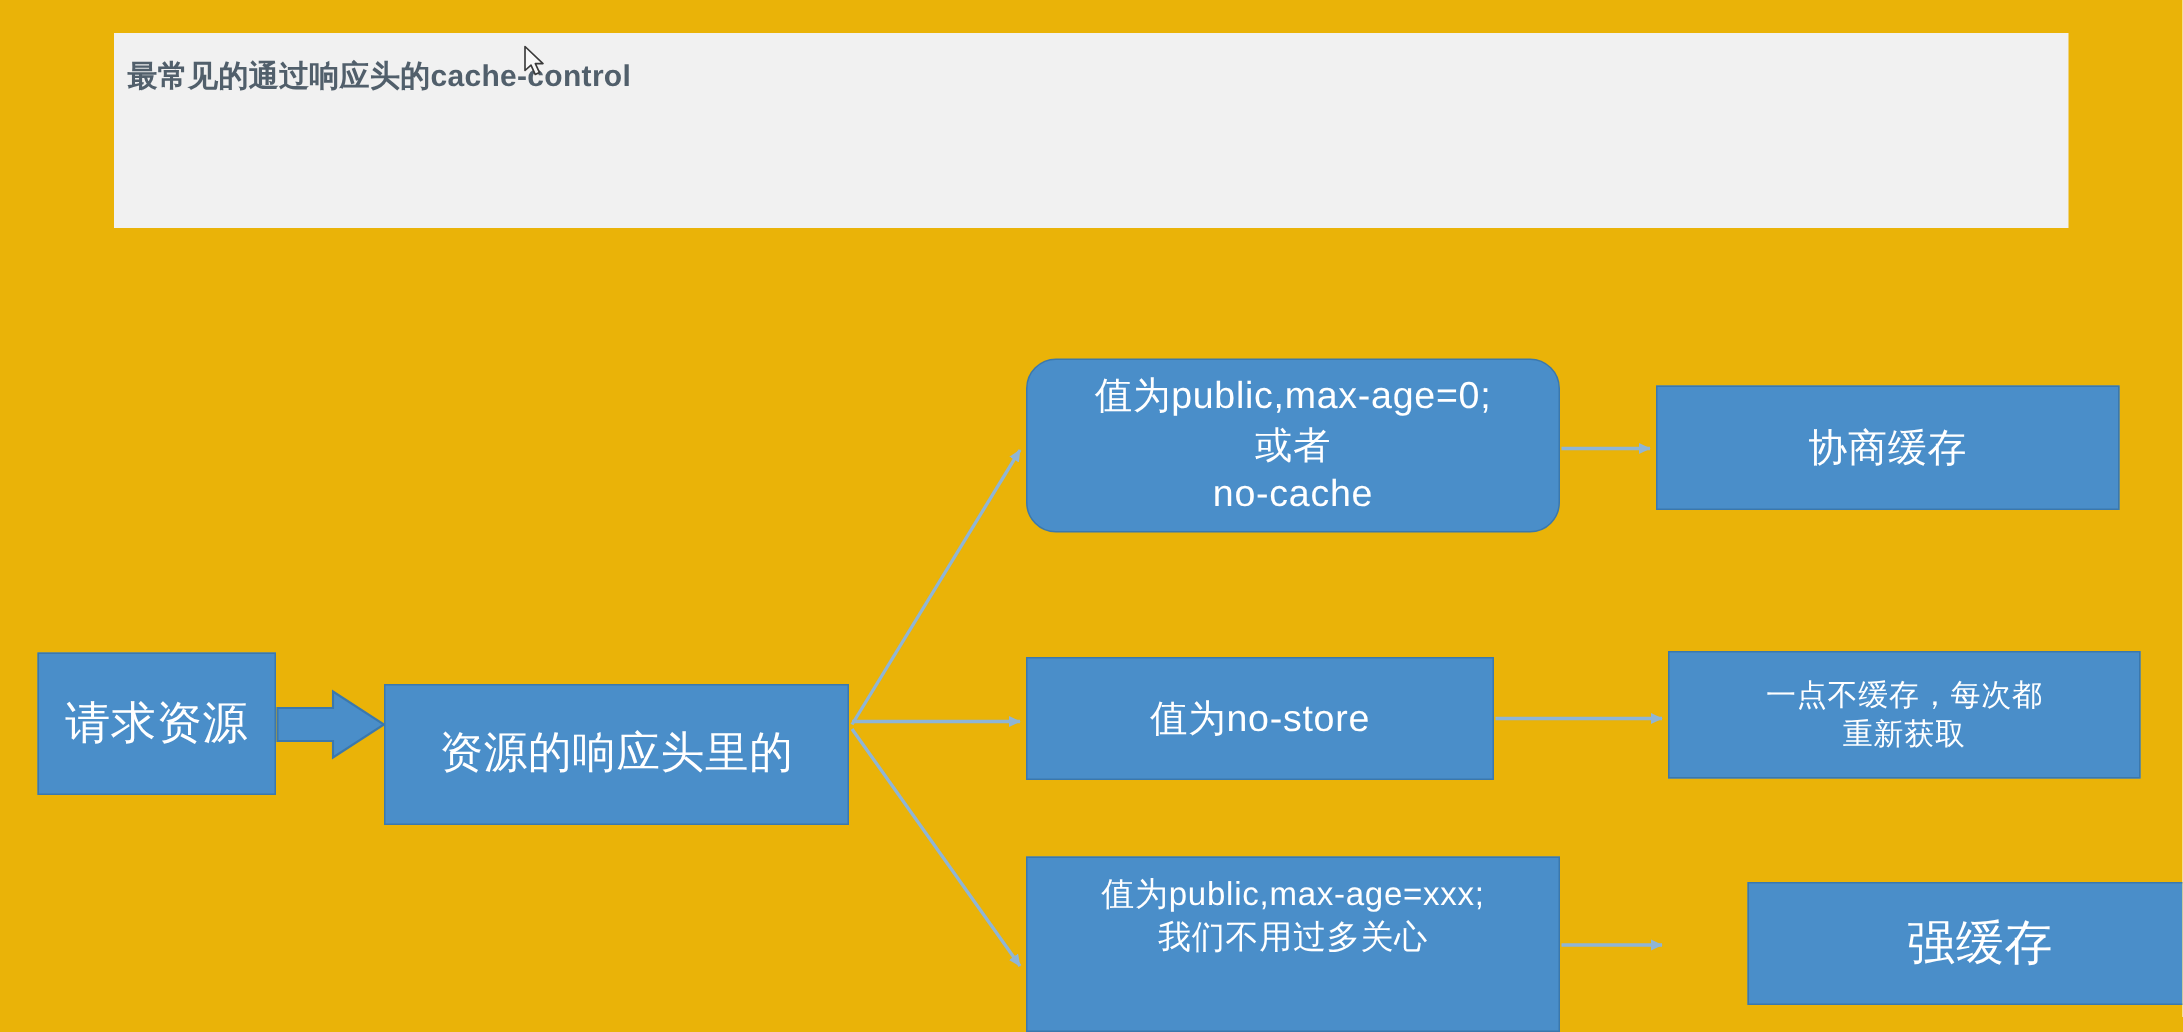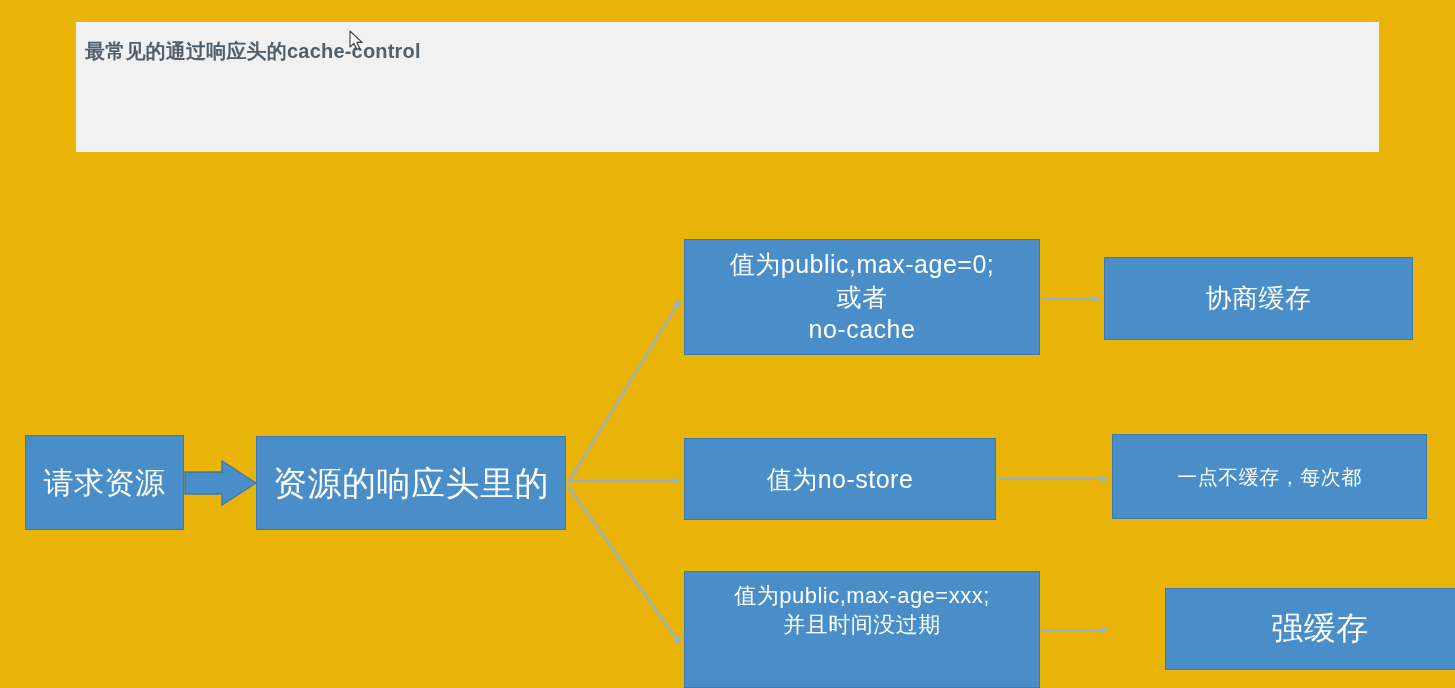--- a/index.html
+++ b/index.html
@@ -64,22 +64,22 @@
     line-height: 1.3;
     font-size: 26px;
     letter-spacing: 0.5px;
     box-shadow: 0 0 0 1px rgba(255,255,255,0.0);
   }
   .node .lines { width: 100%; }
   .node .ln { display: block; }
 
   
   #node-request        { left: 25px;   top: 435px; width: 159px; height: 95px;  font-size: 30px; }
-  #node-center         { left: 256px;  top: 436px; width: 310px; height: 94px;  font-size: 34px; }
-  #node-cond-nocache   { left: 684px;  top: 239px; width: 356px; height: 116px; font-size: 25px; }
+  #node-center         { left: 256px;  top: 456px; width: 310px; height: 94px;  font-size: 29px; }
+  #node-cond-nocache   { left: 684px;  top: 239px; width: 356px; height: 116px; font-size: 25px; border-radius: 20px; }
   #node-cond-nostore   { left: 684px;  top: 438px; width: 312px; height: 82px;  font-size: 25px; }
   #node-cond-maxage    { left: 684px;  top: 571px; width: 356px; height: 117px; font-size: 22px;
                          align-items: flex-start; padding-top: 10px; }
   #node-res-negotiate  { left: 1104px; top: 257px; width: 309px; height: 83px;  font-size: 26px; }
   #node-res-nocachestore { left: 1112px; top: 434px; width: 315px; height: 85px; font-size: 20px; }
   #node-res-strong     { left: 1165px; top: 588px; width: 310px; height: 82px;  font-size: 32px; }
 
   .mono-seg { font-family: "Liberation Sans", "DejaVu Sans", sans-serif; }
 
   
@@ -159,33 +159,34 @@
 
     <div class="node" id="node-cond-nostore">
       <span class="lines">
           <span class="ln">值为no-store</span>
         </span>
     </div>
 
     <div class="node" id="node-cond-maxage">
       <span class="lines">
         <span class="ln">值为public,max-age=xxx;</span>
-        <span class="ln">并且时间没过期</span>
+        <span class="ln">我们不用过多关心</span>
       </span>
     </div>
 
     <div class="node" id="node-res-negotiate">
       <span class="lines">
           <span class="ln">协商缓存</span>
         </span>
     </div>
 
     <div class="node" id="node-res-nocachestore">
       <span class="lines">
         <span class="ln">一点不缓存，每次都</span>
+        <span class="ln">重新获取</span>
       </span>
     </div>
 
     <div class="node" id="node-res-strong">
       <span class="lines">
           <span class="ln">强缓存</span>
         </span>
     </div>
   </div>
 

